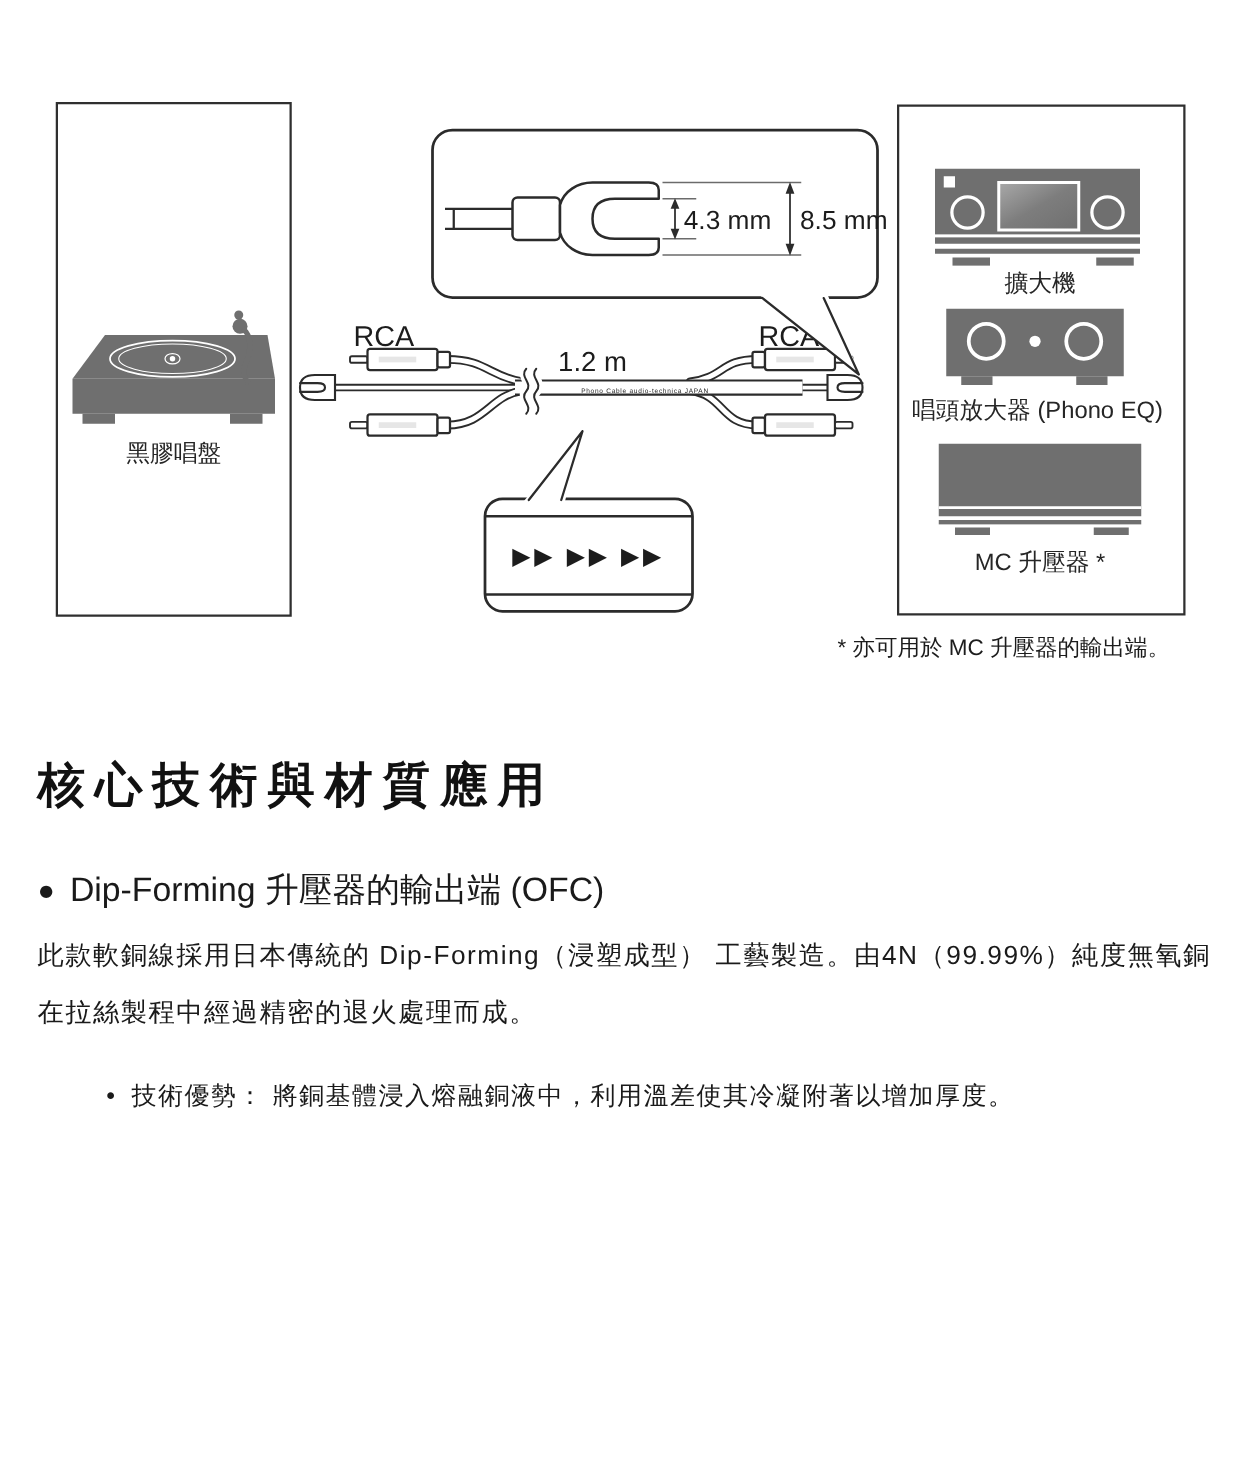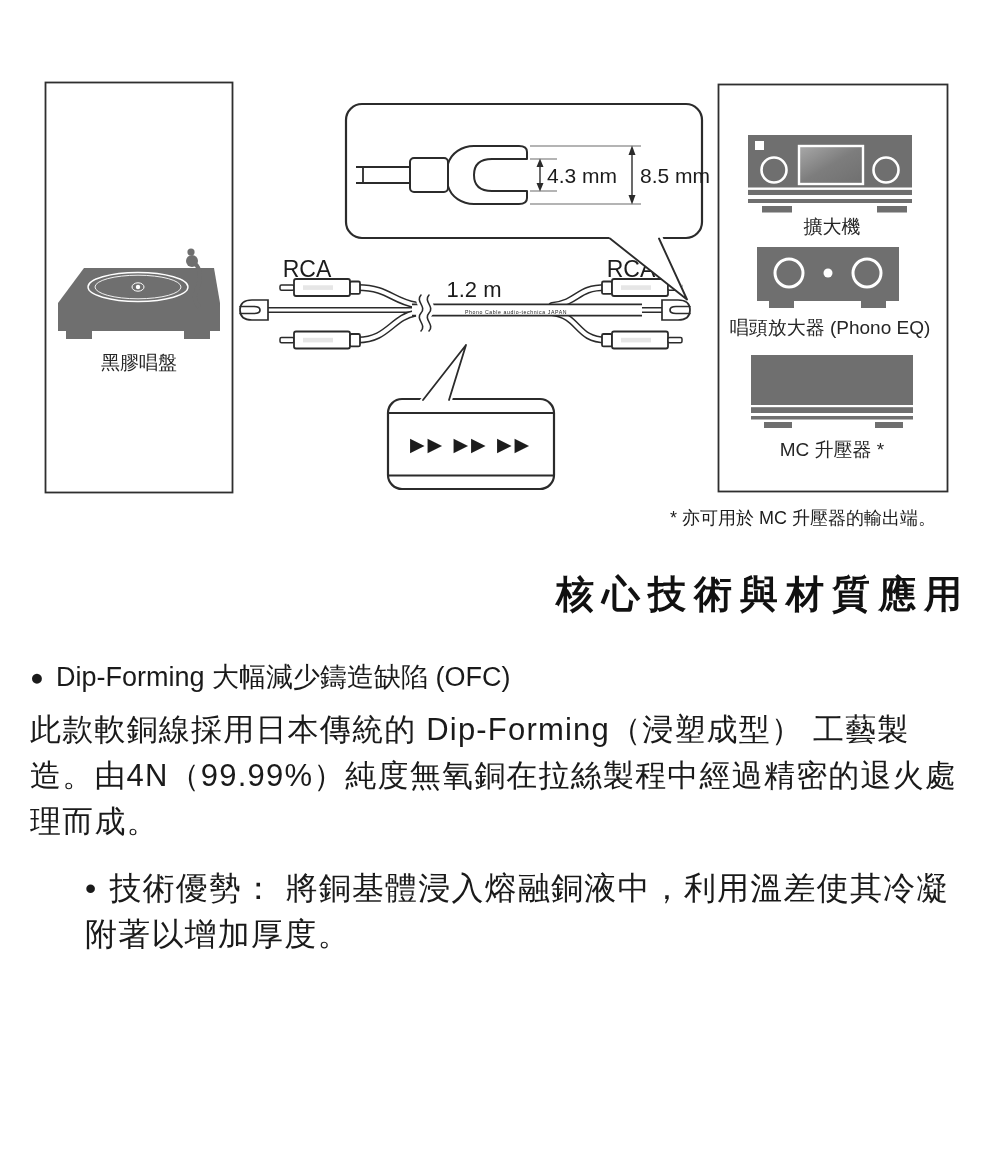--- a/index.html
+++ b/index.html
@@ -11,27 +11,27 @@
   .boxline { fill:#ffffff; stroke:#2f2f2f; stroke-width:1.8; }
   .dev  { fill:#6f6f6f; }
   .fw   { fill:#ffffff; stroke:#2b2b2b; }
   .ln   { stroke:#2b2b2b; fill:none; }
   .gray { stroke:#6f6f6f; fill:none; }
   .dlabel { font-size:19px; text-anchor:middle; fill:#262626; }
   .rcalabel { font-size:23px; text-anchor:middle; }
   .dimtext { font-size:21px; }
   .content { padding:0 30px; }
   .page-title {
-    text-align:right; font-size:38px; line-height:46px; font-weight:700;
-    letter-spacing:8px; margin:22px 0 40px; color:#111;
+    text-align:left; font-size:38px; line-height:46px; font-weight:700;
+    letter-spacing:8px; margin:56px 0 40px; color:#111;
   }
   .feature-title { font-size:27px; line-height:40px; margin:0 0 10px; font-weight:400; }
   .feature-bullet { font-size:23px; margin-right:12px; vertical-align:1px; }
-  .body-paragraph { font-size:31px; line-height:46px; letter-spacing:1.2px; margin:0 0 20px; }
-  .bullet-list { padding-left:55px; font-size:32px; line-height:46px; letter-spacing:1.2px; }
+  .body-paragraph { font-size:21px; line-height:46px; letter-spacing:1.2px; margin:0 0 20px; }
+  .bullet-list { padding-left:55px; font-size:20px; line-height:46px; letter-spacing:1.2px; }
   .bullet-marker { margin-right:12px; }
 </style>
 </head>
 <body>
 
 
 
 <svg width="1000" height="545" viewBox="0 0 1000 545">
   <defs>
     <linearGradient id="disp" x1="0" y1="0" x2="1" y2="1">
@@ -179,21 +179,21 @@
     <text x="471" y="451" text-anchor="middle" font-size="19" letter-spacing="3">▶▶ ▶▶ ▶▶</text>
   </g>
 
   <text x="936" y="524" text-anchor="end" font-size="18" fill="#2a2a2a">* 亦可用於 MC 升壓器的輸出端。</text>
 </svg>
 
 <div class="content">
   <h1 class="page-title">核心技術與材質應用</h1>
 
   <div class="feature-title">
-    <span class="feature-bullet">●</span><span>Dip-Forming 大幅減少鑄造缺陷 (OFC)</span>
+    <span class="feature-bullet">●</span><span>Dip-Forming 升壓器的輸出端 (OFC)</span>
   </div>
 
   <p class="body-paragraph">此款軟銅線採用日本傳統的 Dip-Forming（浸塑成型） 工藝製造。由4N（99.99%）純度無氧銅在拉絲製程中經過精密的退火處理而成。</p>
 
   <div class="bullet-list">
     <div class="bullet-item">
       <span class="bullet-marker">•</span><span>技術優勢： 將銅基體浸入熔融銅液中，利用溫差使其冷凝附著以增加厚度。</span>
     </div>
   </div>
 </div>

